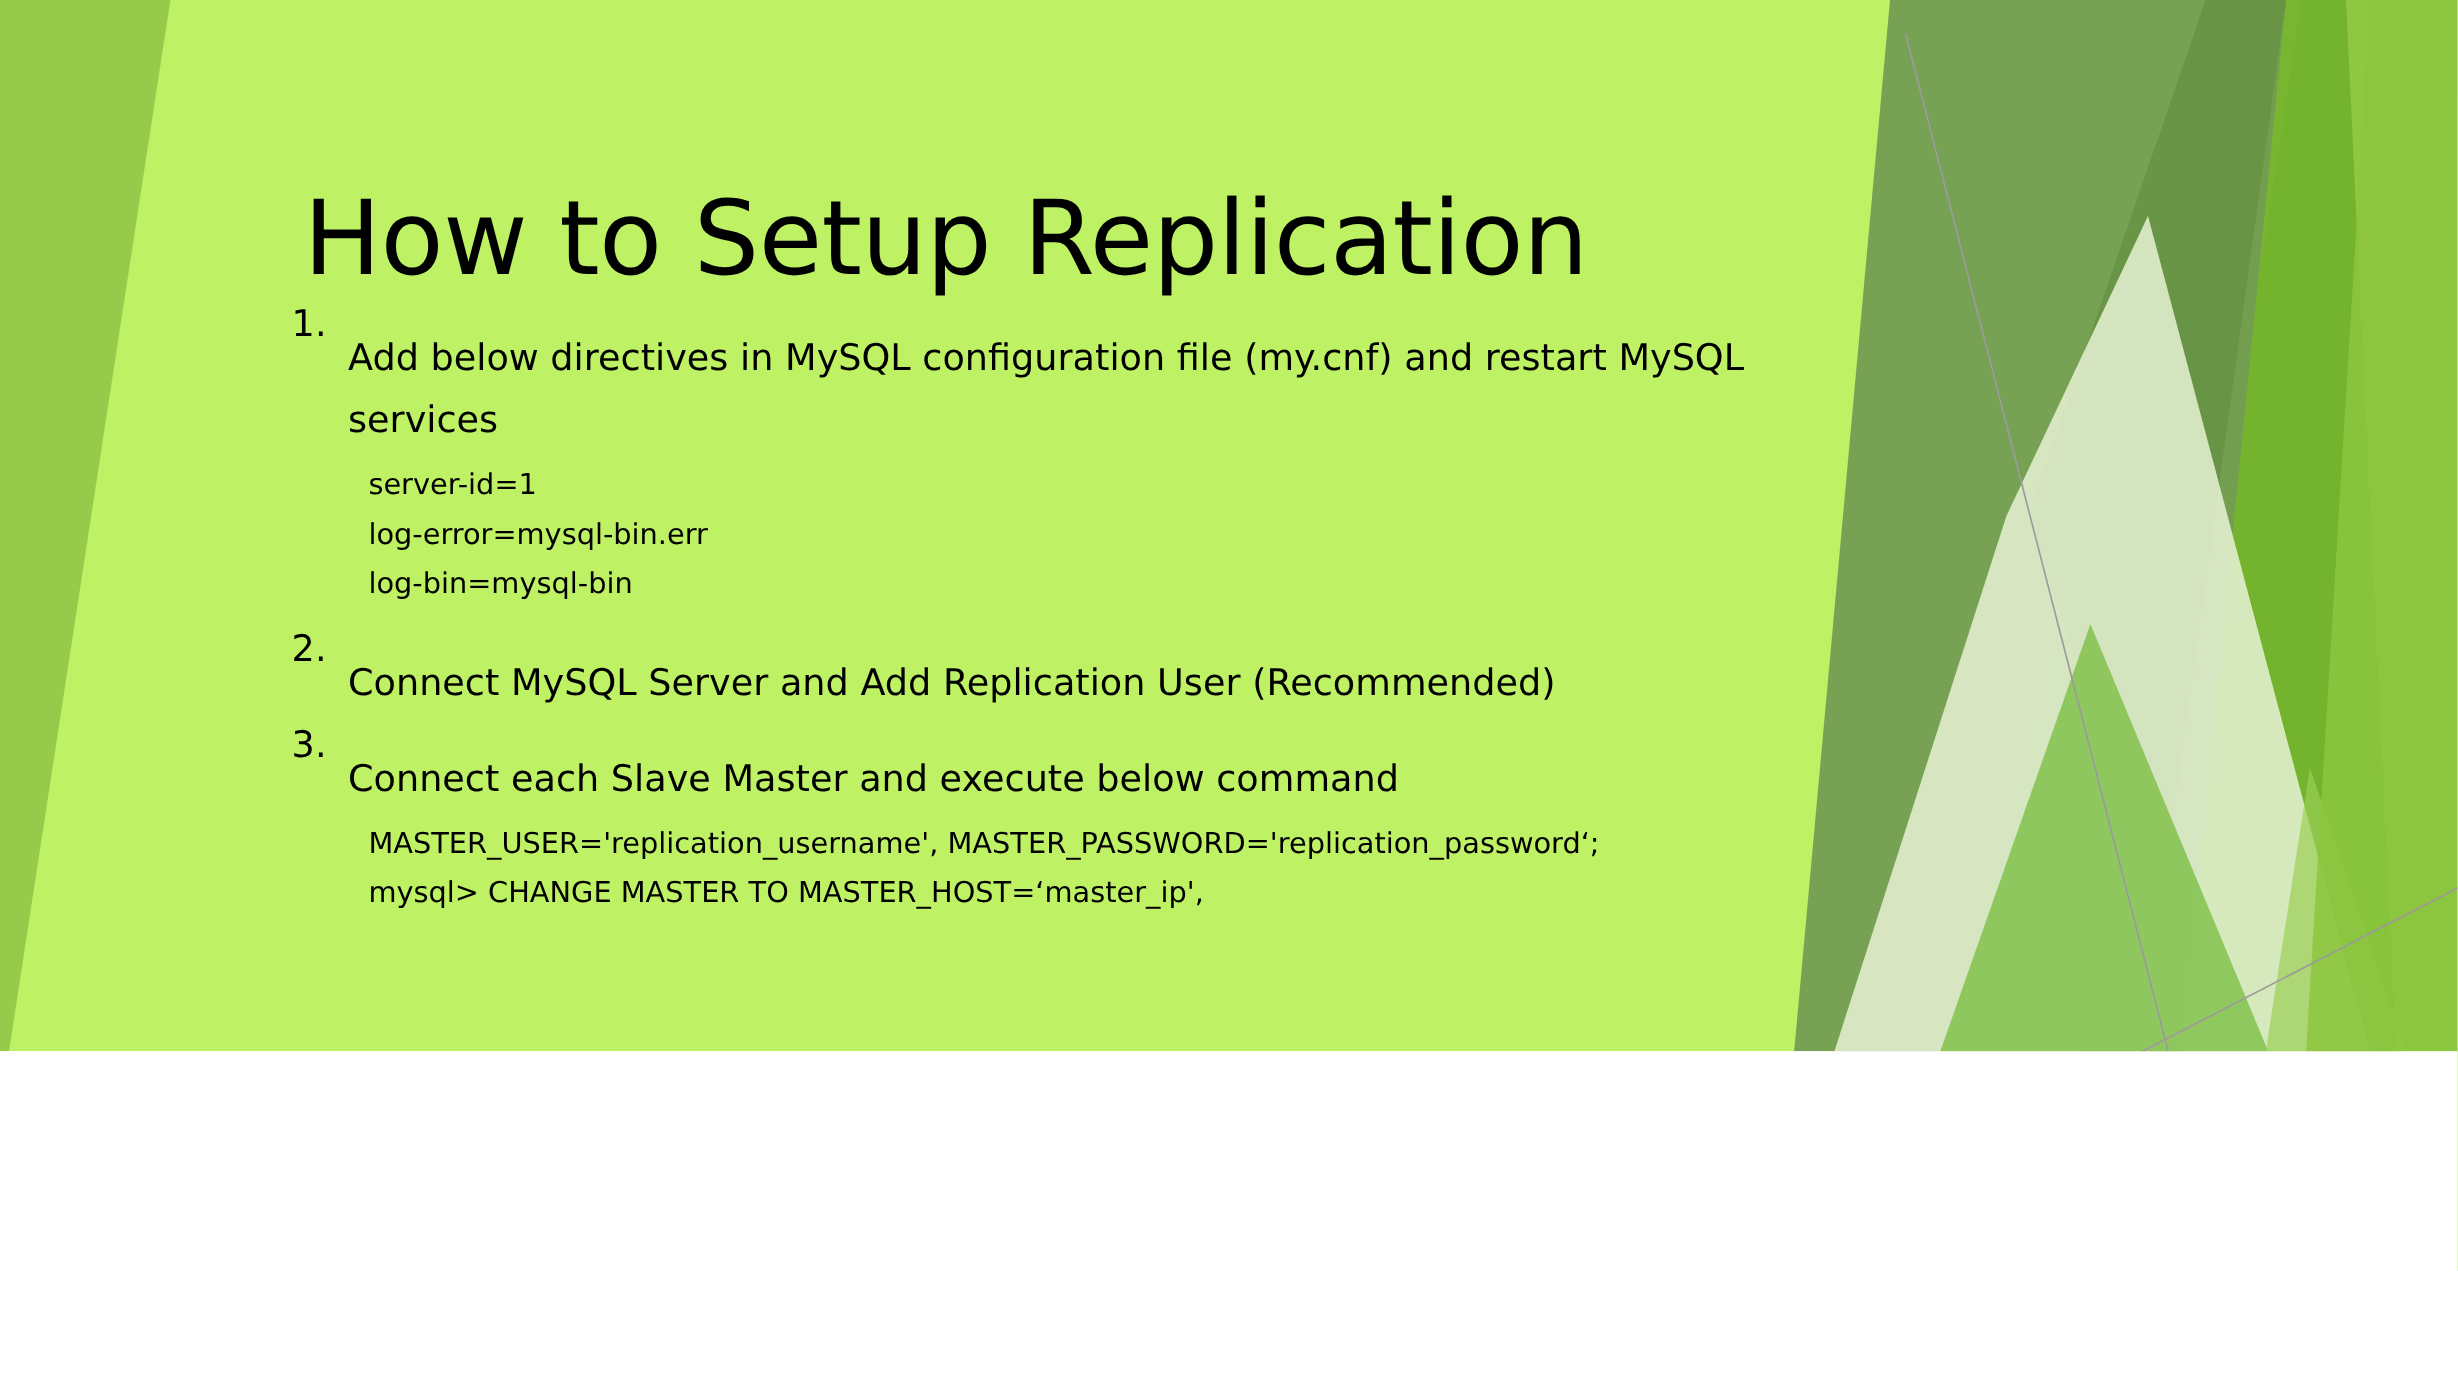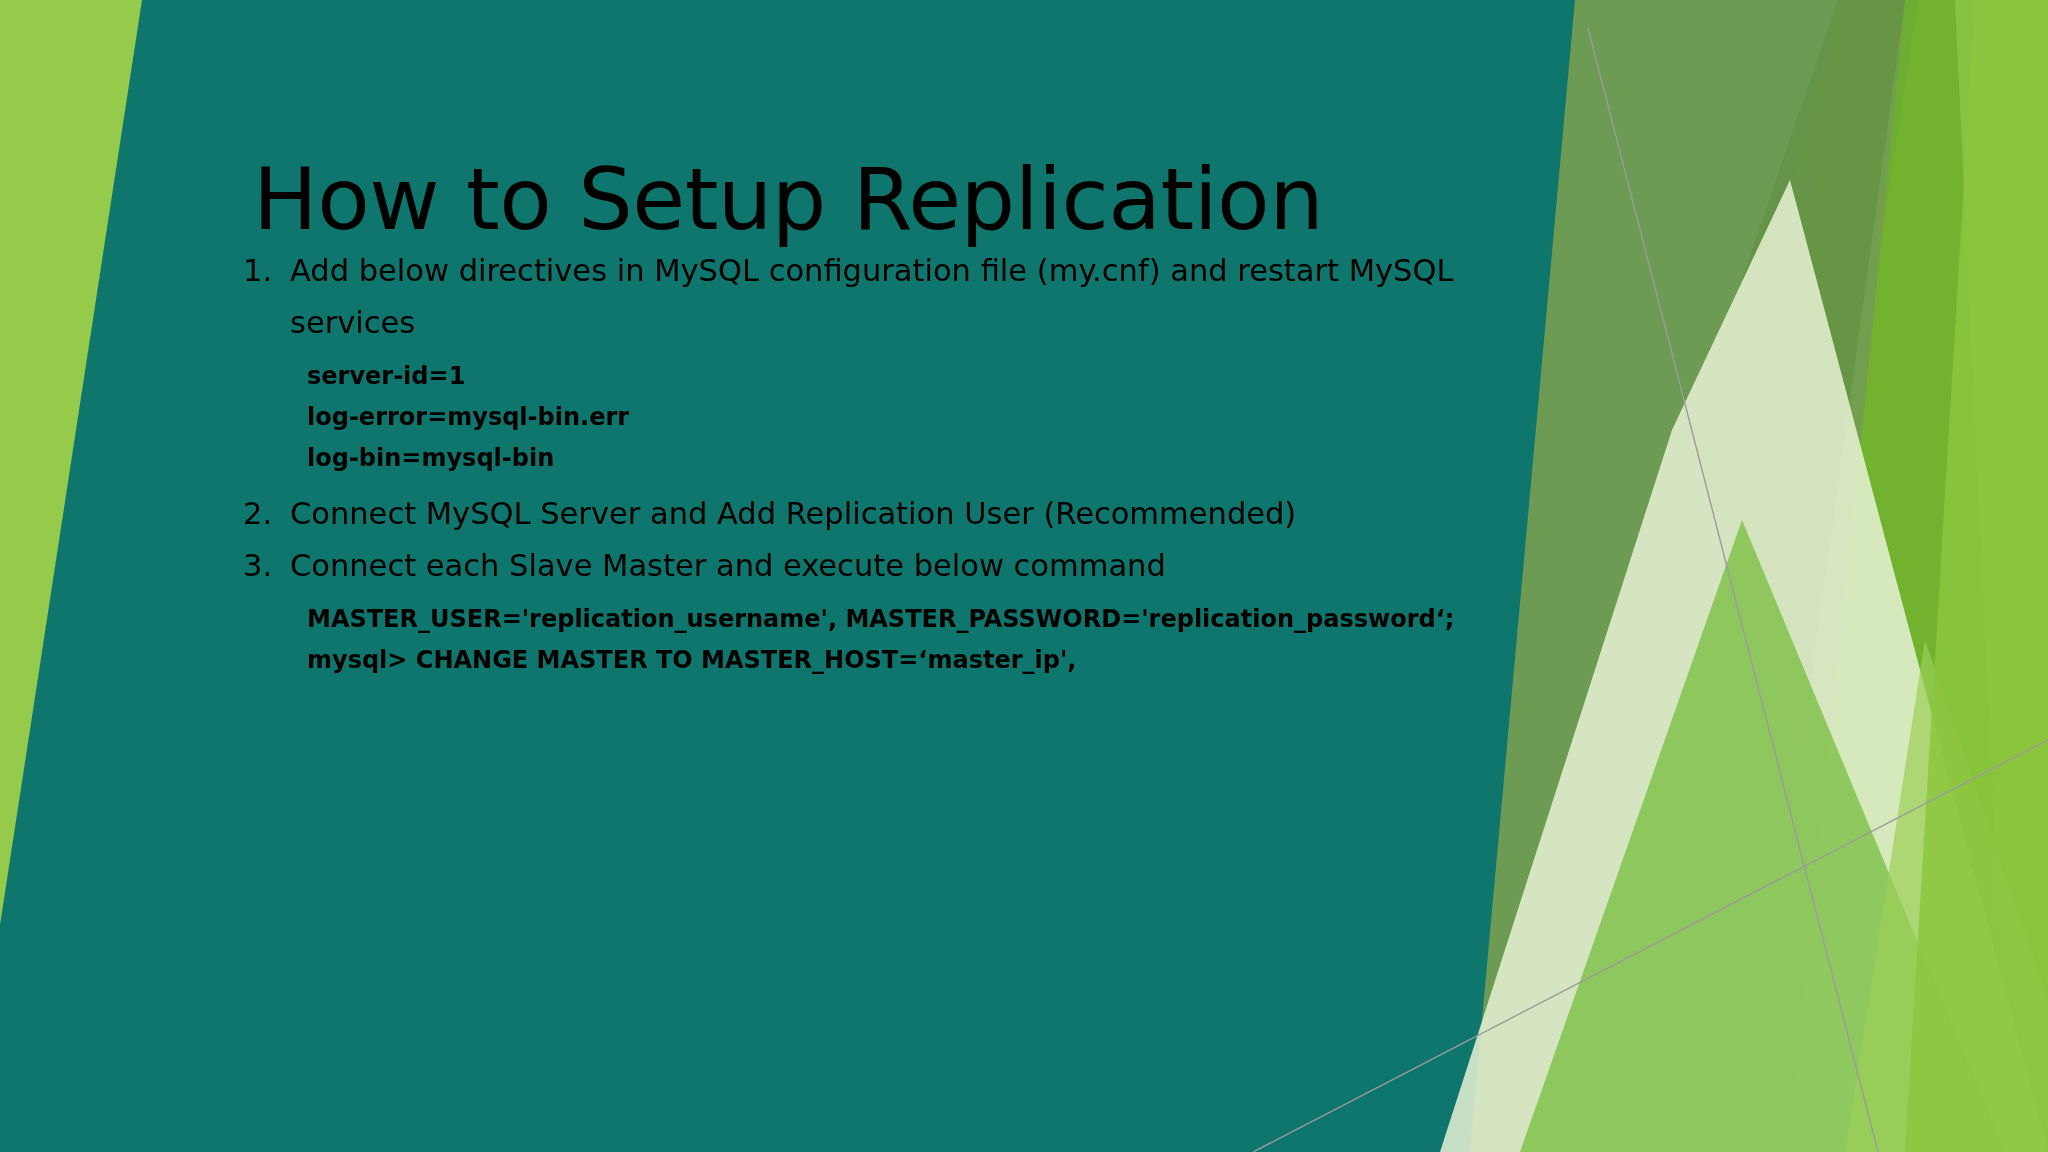--- a/index.html
+++ b/index.html
@@ -3,23 +3,23 @@
 <meta charset="utf-8">
 <style>
   html, body {
     margin: 0;
     padding: 0;
     background: #ffffff;
   }
   #slide {
     position: relative;
     width: 2048px;
-    height: 1152px;
+    height: 876px;
     overflow: hidden;
-    background: #0f766e;
+    background: #bef264;
     font-family: "DejaVu Sans", sans-serif;
   }
   #decor-layer {
     position: absolute;
     inset: 0;
     width: 2048px;
     height: 1152px;
     pointer-events: none;
   }
   #content {
@@ -61,31 +61,32 @@
     line-height: 1.72;
   }
   .numbered-item .num {
     flex: 0 0 50px;
     text-align: left;
     padding-left: 3px;
     box-sizing: border-box;
   }
   .numbered-item .txt {
     flex: 1 1 auto;
+    margin-top: 28px;
   }
   .sub-lines {
     margin-left: 67px;
     margin-top: 6px;
     margin-bottom: 8px;
   }
   .sub-line {
     color: #000000;
     font-family: "DejaVu Sans", sans-serif;
     font-size: 24px;
-    font-weight: 700;
+    font-weight: 400;
     line-height: 1.72;
     white-space: nowrap;
   }
   .gap-after-1 { margin-bottom: 2px; }
 </style>
 </head>
 <body>
 
 <div id="slide">
 

